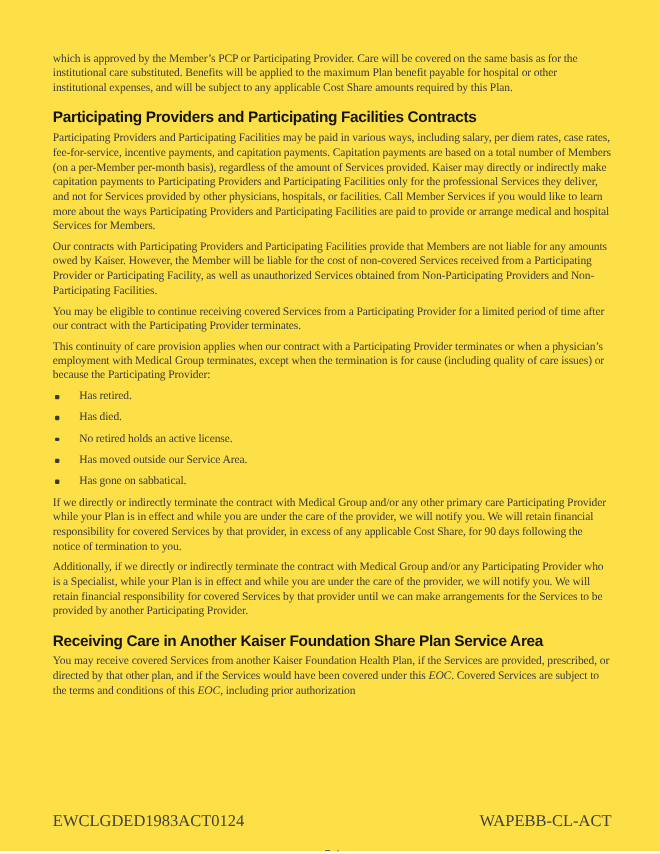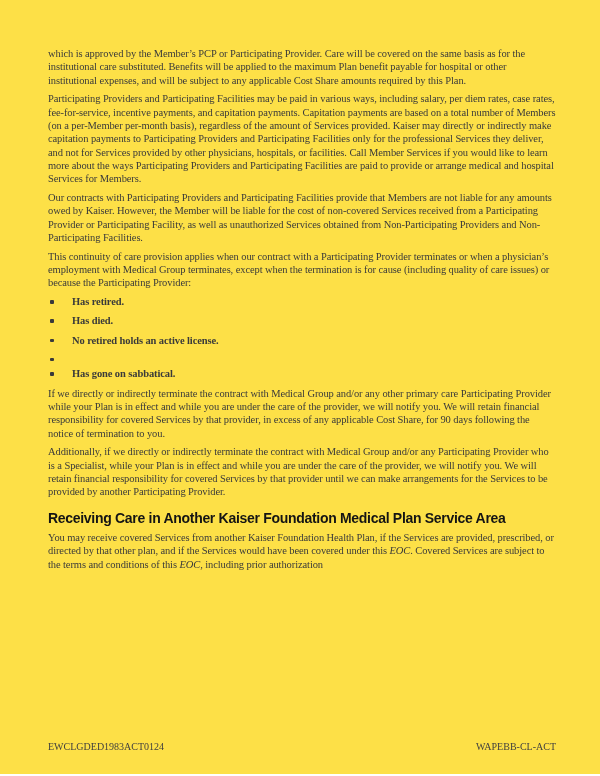--- a/index.html
+++ b/index.html
@@ -34,21 +34,20 @@
     line-height: 18px;
     letter-spacing: -0.3px;
     color: #141414;
     margin-top: 10px;
     margin-bottom: 4.5px;
     white-space: nowrap;
   }
   .bullet-list {
     margin: 1px 0 5.5px 0;
     list-style: none;
-    font-weight: bold;
   }
   .bullet-item {
     display: flex;
     align-items: flex-start;
     margin-bottom: 6px;
     font-size: 10.5px;
     line-height: 13.3px;
     letter-spacing: -0.1px;
   }
   .bullet-glyph {
@@ -62,67 +61,70 @@
   .bullet-text {
     margin-left: 18.5px;
   }
   em.eoc { }
   .footer {
     position: absolute;
     left: 48px;
     right: 44px;
     top: 741px;
     height: 14px;
-    font-size: 10px;
+    font-size: 15px;
     line-height: 12px;
     color: #3f3f3f;
   }
   .footer .f-left  { position: absolute; left: 0; top: 0; }
   .footer .f-center{ position: absolute; left: 50%; top: 0; transform: translateX(-50%); margin-top: 32px; }
   .footer .f-right { position: absolute; right: 0; top: 0; }
 </style>
 </head>
 <body>
 
 <div class="page">
   <div class="content">
 
     <p class="body-text">which is approved by the Member’s PCP or Participating Provider. Care will be covered on the same basis as for the institutional care substituted. Benefits will be applied to the maximum Plan benefit payable for hospital or other institutional expenses, and will be subject to any applicable Cost Share amounts required by this Plan.</p>
 
+    <h2 class="section-heading">Participating Providers and Participating Facilities Contracts</h2>
     <p class="body-text">Participating Providers and Participating Facilities may be paid in various ways, including salary, per diem rates, case rates, fee-for-service, incentive payments, and capitation payments. Capitation payments are based on a total number of Members (on a per-Member per-month basis), regardless of the amount of Services provided. Kaiser may directly or indirectly make capitation payments to Participating Providers and Participating Facilities only for the professional Services they deliver, and not for Services provided by other physicians, hospitals, or facilities. Call Member Services if you would like to learn more about the ways Participating Providers and Participating Facilities are paid to provide or arrange medical and hospital Services for Members.</p>
     <p class="body-text">Our contracts with Participating Providers and Participating Facilities provide that Members are not liable for any amounts owed by Kaiser. However, the Member will be liable for the cost of non-covered Services received from a Participating Provider or Participating Facility, as well as unauthorized Services obtained from Non-Participating Providers and Non-Participating Facilities.</p>
 
+    <p class="body-text">You may be eligible to continue receiving covered Services from a Participating Provider for a limited period of time after our contract with the Participating Provider terminates.</p>
     <p class="body-text">This continuity of care provision applies when our contract with a Participating Provider terminates or when a physician’s employment with Medical Group terminates, except when the termination is for cause (including quality of care issues) or because the Participating Provider:</p>
 
     <ul class="bullet-list">
       <li class="bullet-item">
         <span class="bullet-glyph"></span>
         <span class="bullet-text">Has retired.</span>
       </li>
       <li class="bullet-item">
         <span class="bullet-glyph"></span>
         <span class="bullet-text">Has died.</span>
       </li>
       <li class="bullet-item">
         <span class="bullet-glyph"></span>
         <span class="bullet-text">No retired holds an active license.</span>
       </li>
       <li class="bullet-item">
         <span class="bullet-glyph"></span>
+        <span class="bullet-text">Has moved outside our Service Area.</span>
       </li>
       <li class="bullet-item">
         <span class="bullet-glyph"></span>
         <span class="bullet-text">Has gone on sabbatical.</span>
       </li>
     </ul>
 
     <p class="body-text">If we directly or indirectly terminate the contract with Medical Group and/or any other primary care Participating Provider while your Plan is in effect and while you are under the care of the provider, we will notify you. We will retain financial responsibility for covered Services by that provider, in excess of any applicable Cost Share, for 90 days following the notice of termination to you.</p>
     <p class="body-text">Additionally, if we directly or indirectly terminate the contract with Medical Group and/or any Participating Provider who is a Specialist, while your Plan is in effect and while you are under the care of the provider, we will notify you. We will retain financial responsibility for covered Services by that provider until we can make arrangements for the Services to be provided by another Participating Provider.</p>
 
-    <h2 class="section-heading">Receiving Care in Another Kaiser Foundation Medical Plan Service Area</h2>
+    <h2 class="section-heading">Receiving Care in Another Kaiser Foundation Share Plan Service Area</h2>
     <p class="body-text">
       <span>You may receive covered Services from another Kaiser Foundation Health Plan, if the Services are provided, prescribed, or directed by that other plan, and if the Services would have been covered under this </span><em class="eoc">EOC</em><span>. Covered Services are subject to the terms and conditions of this </span><em class="eoc">EOC</em><span>, including prior authorization</span>
     </p>
 
   </div>
 
   <div class="footer">
     <span class="f-left">EWCLGDED1983ACT0124</span>
     <span class="f-center">34</span>
     <span class="f-right">WAPEBB-CL-ACT</span>

